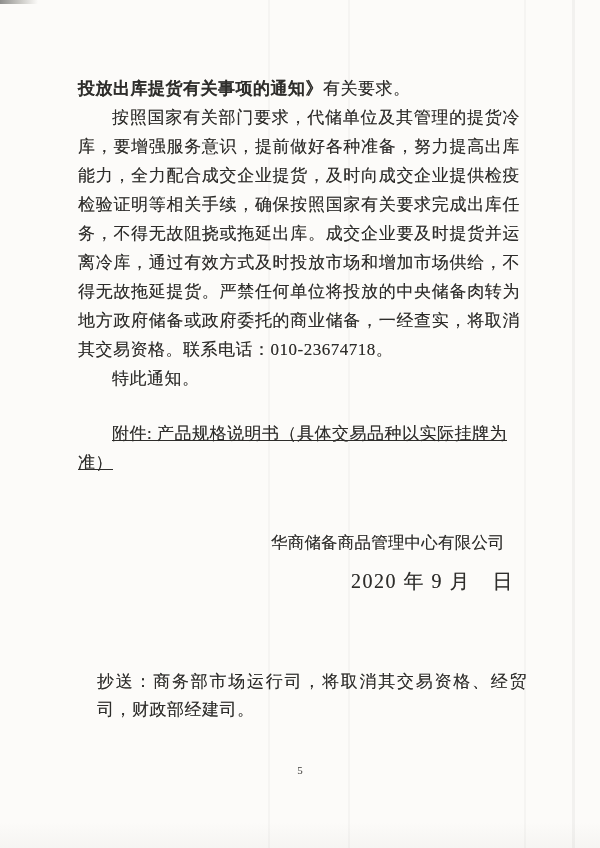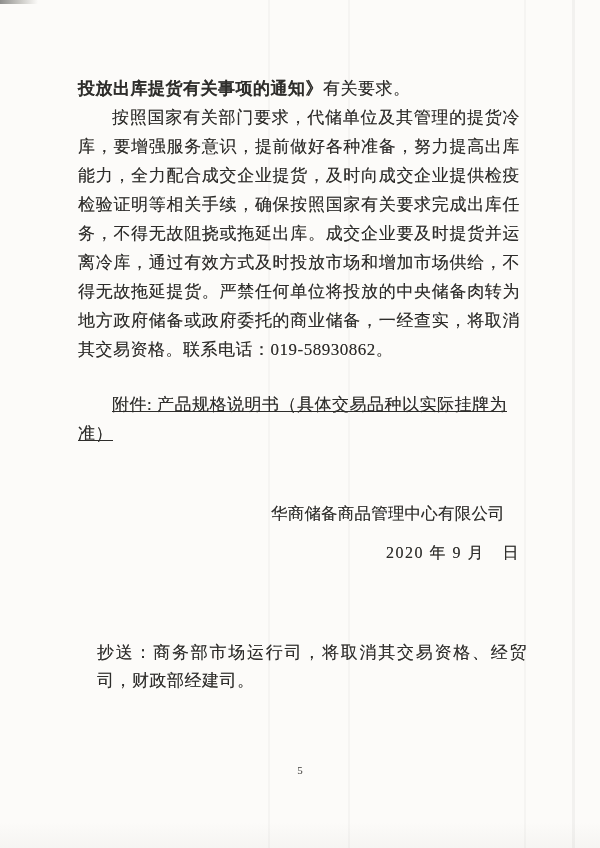--- a/index.html
+++ b/index.html
@@ -63,23 +63,23 @@
   }
   .org-line {
     margin: 51px 0 0 193px;
     font-size: 16.5px;
     letter-spacing: 0.2px;
     text-align: left;
     white-space: nowrap;
   }
   .date-line {
     margin: 10px 0 0 267px;
-    font-size: 16px;
+    font-size: 20px;
     letter-spacing: 1.5px;
-    text-align: right;
+    text-align: center;
     white-space: nowrap;
   }
   .cc-block {
     margin: 72px 0 0 19px;
     width: 430px;
     line-height: 28px;
     text-align: justify;
   }
   .page-number {
     position: absolute;
@@ -100,22 +100,23 @@
   <div class="streak s2"></div>
   <div class="streak s3"></div>
   <div class="streak s4"></div>
   <div class="bottom-band"></div>
   <div class="corner-mark"></div>
 
   <div class="content">
 
     <p class="continuation"><span class="bold-seg">投放出库提货有关事项的通知》</span><span>有关要求。</span></p>
 
-    <p class="body-para">按照国家有关部门要求，代储单位及其管理的提货冷库，要增强服务意识，提前做好各种准备，努力提高出库能力，全力配合成交企业提货，及时向成交企业提供检疫检验证明等相关手续，确保按照国家有关要求完成出库任务，不得无故阻挠或拖延出库。成交企业要及时提货并运离冷库，通过有效方式及时投放市场和增加市场供给，不得无故拖延提货。严禁任何单位将投放的中央储备肉转为地方政府储备或政府委托的商业储备，一经查实，将取消其交易资格。联系电话：019-58930862。</p>
+    <p class="body-para">按照国家有关部门要求，代储单位及其管理的提货冷库，要增强服务意识，提前做好各种准备，努力提高出库能力，全力配合成交企业提货，及时向成交企业提供检疫检验证明等相关手续，确保按照国家有关要求完成出库任务，不得无故阻挠或拖延出库。成交企业要及时提货并运离冷库，通过有效方式及时投放市场和增加市场供给，不得无故拖延提货。严禁任何单位将投放的中央储备肉转为地方政府储备或政府委托的商业储备，一经查实，将取消其交易资格。联系电话：010-23674718。</p>
 
+    <p class="closing-para">特此通知。</p>
 
     <p class="attachment-line">附件: 产品规格说明书（具体交易品种以实际挂牌为准）</p>
 
     <p class="org-line">华商储备商品管理中心有限公司</p>
 
     <p class="date-line">2020 年 9 月　日</p>
 
     <p class="cc-block">抄送：商务部市场运行司，将取消其交易资格、经贸司，财政部经建司。</p>
 
   </div>

